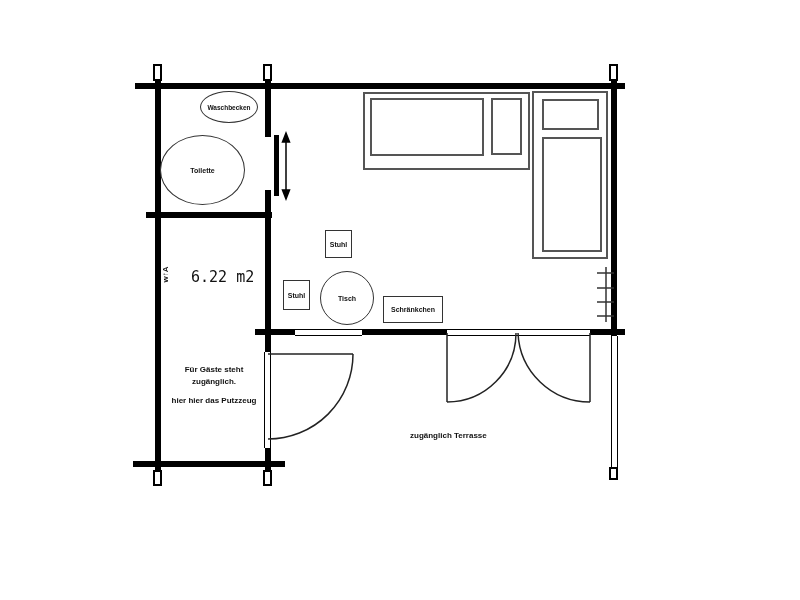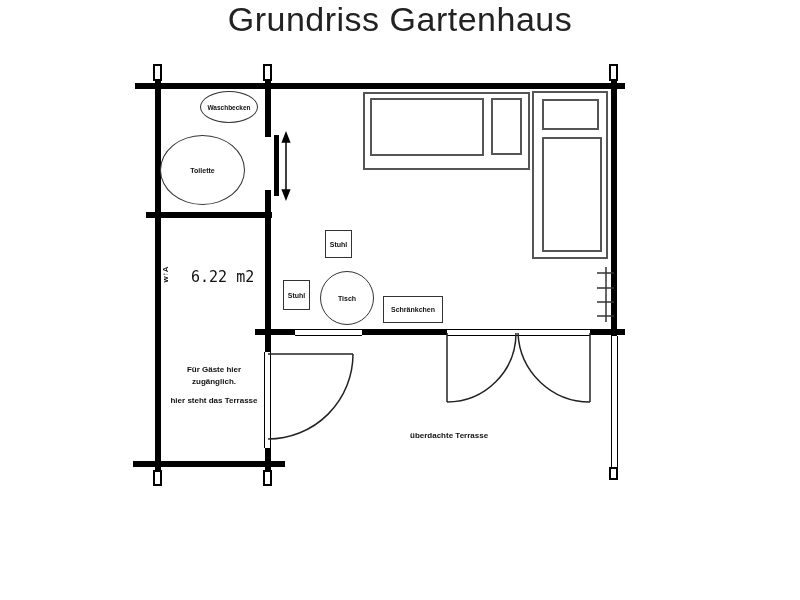--- a/index.html
+++ b/index.html
@@ -120,23 +120,22 @@
       <line x1="597" y1="302" x2="614" y2="302"></line>
       <line x1="597" y1="316" x2="614" y2="316"></line>
     </g>
   </svg>
 
   <div class="area-label" style="left:191px;top:268px;">6.22 m2</div>
 
   <div class="marker" style="left:152px;top:270px;width:26px;text-align:center;">w↑A</div>
 
   <div class="note" style="left:158px;top:364px;width:112px;">
-    <div>Für Gäste hier</div>
+    <div>Für Gäste steht</div>
     <div>zugänglich.</div>
     <div style="height:8px;"></div>
-    <div>hier steht das Terrasse</div>
+    <div>hier hier das Putzzeug</div>
   </div>
 
-  <div class="lbl" style="left:410px;top:431px;font-size:8px;">überdachte Terrasse</div>
+  <div class="lbl" style="left:410px;top:431px;font-size:8px;">zugänglich Terrasse</div>
 
-  <div class="title">Grundriss Gartenhaus</div>
 
 </div>
 
 </body></html>

